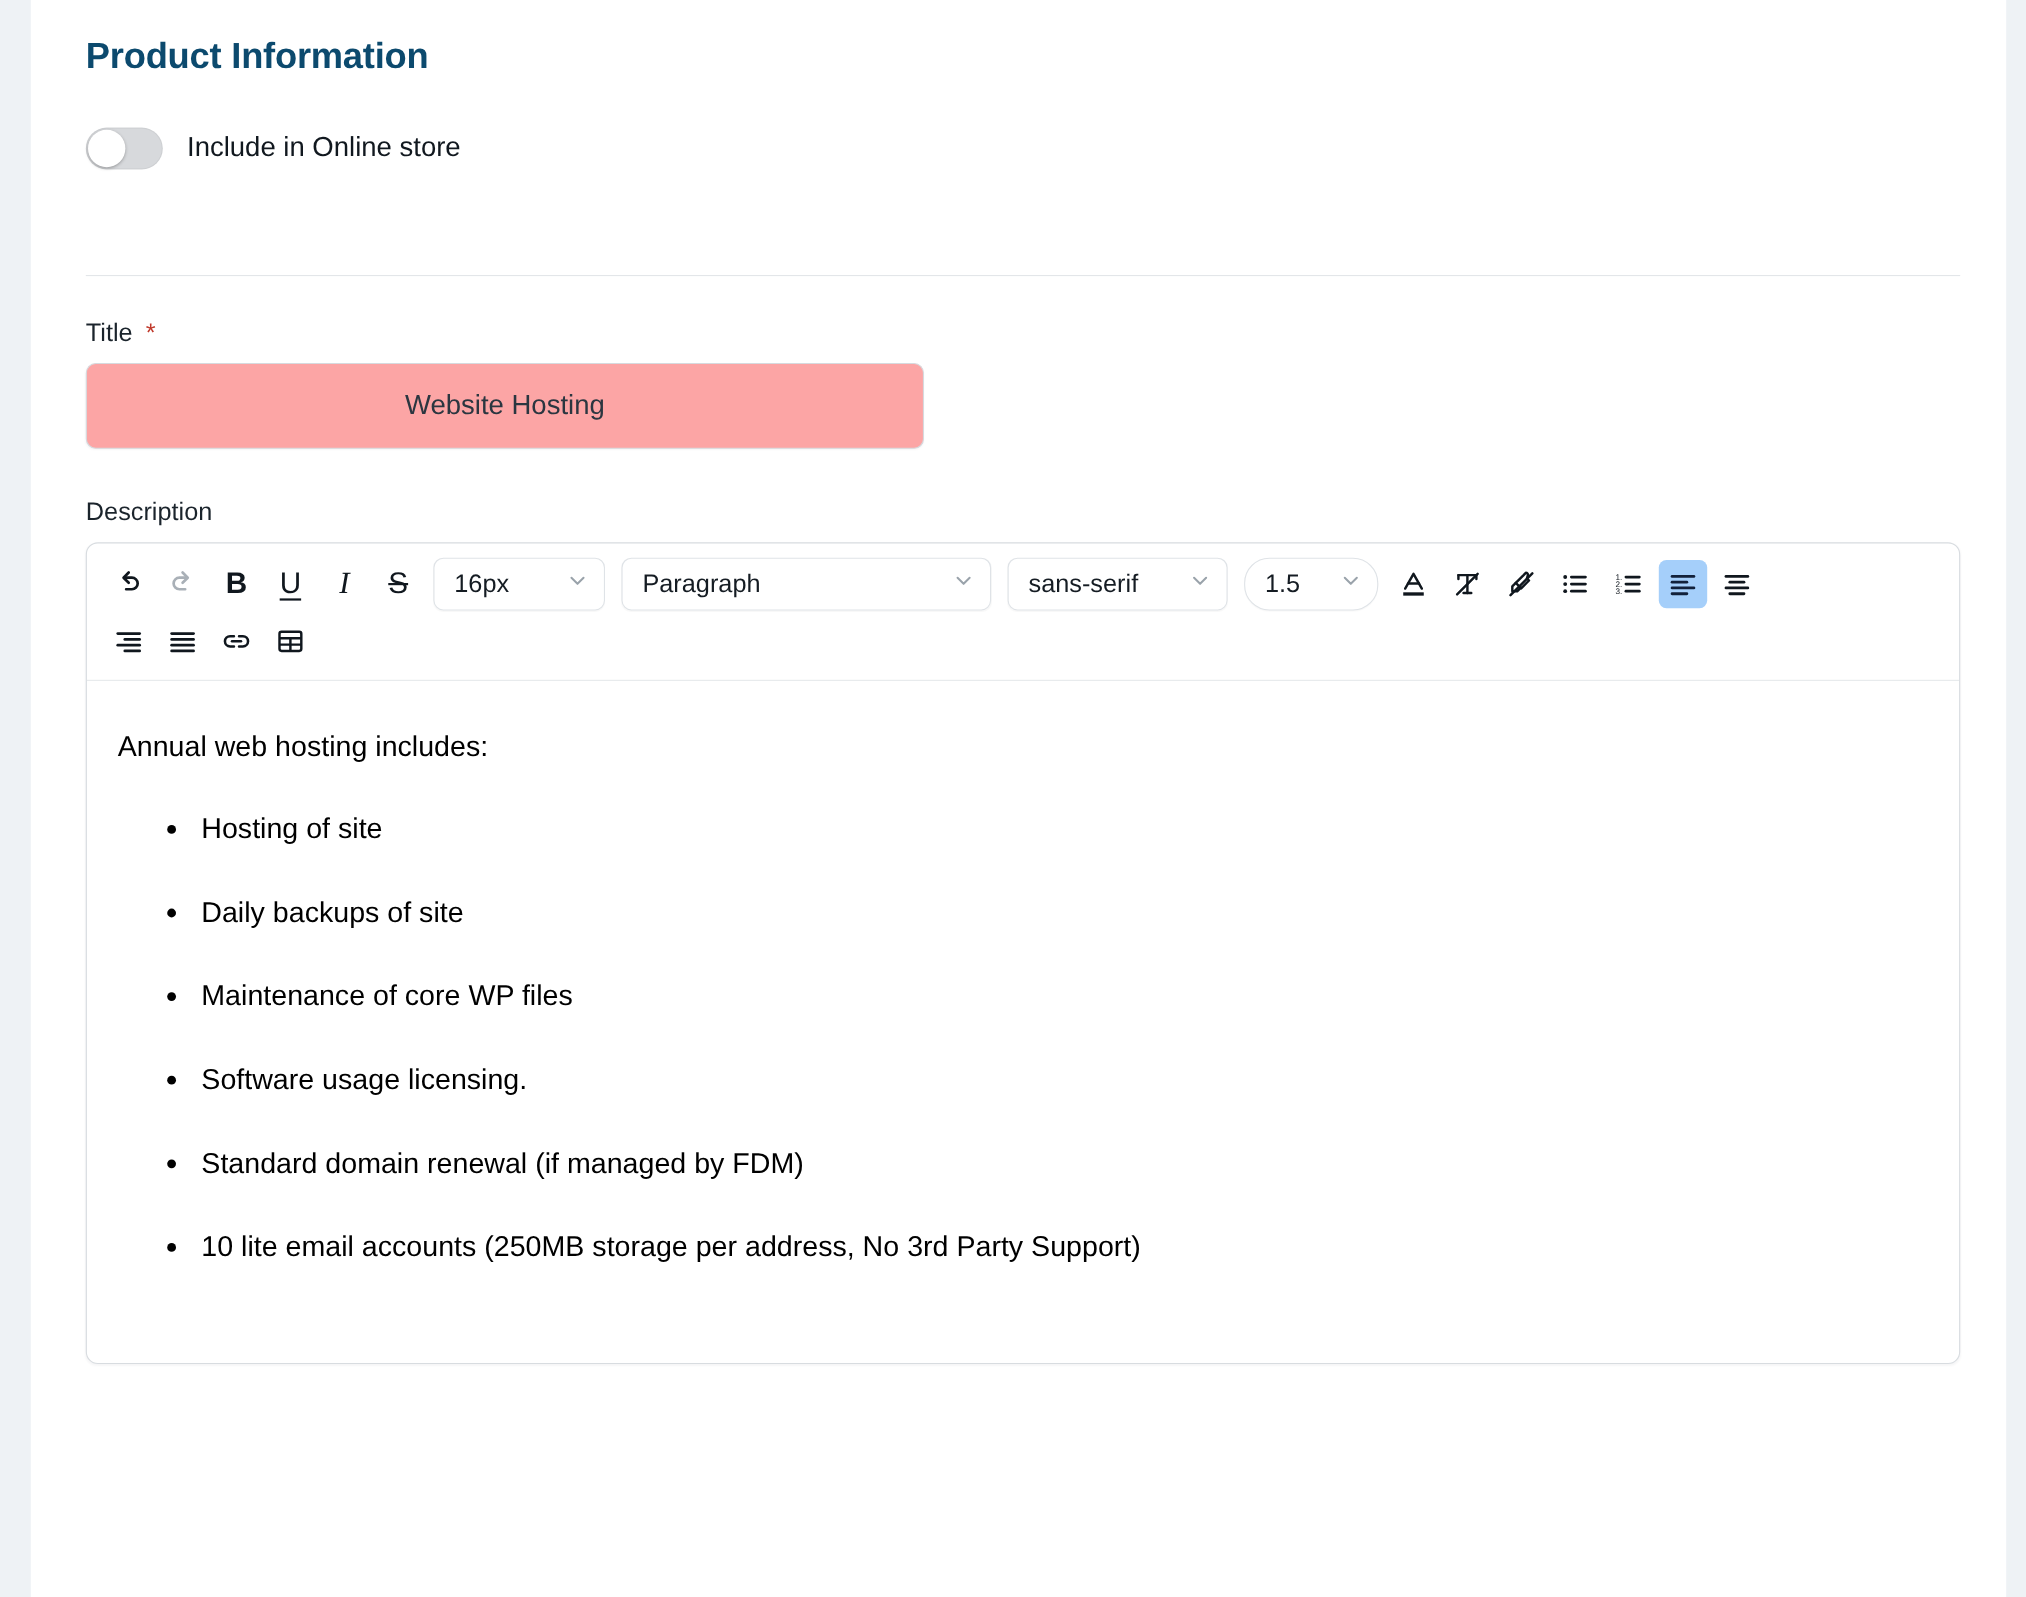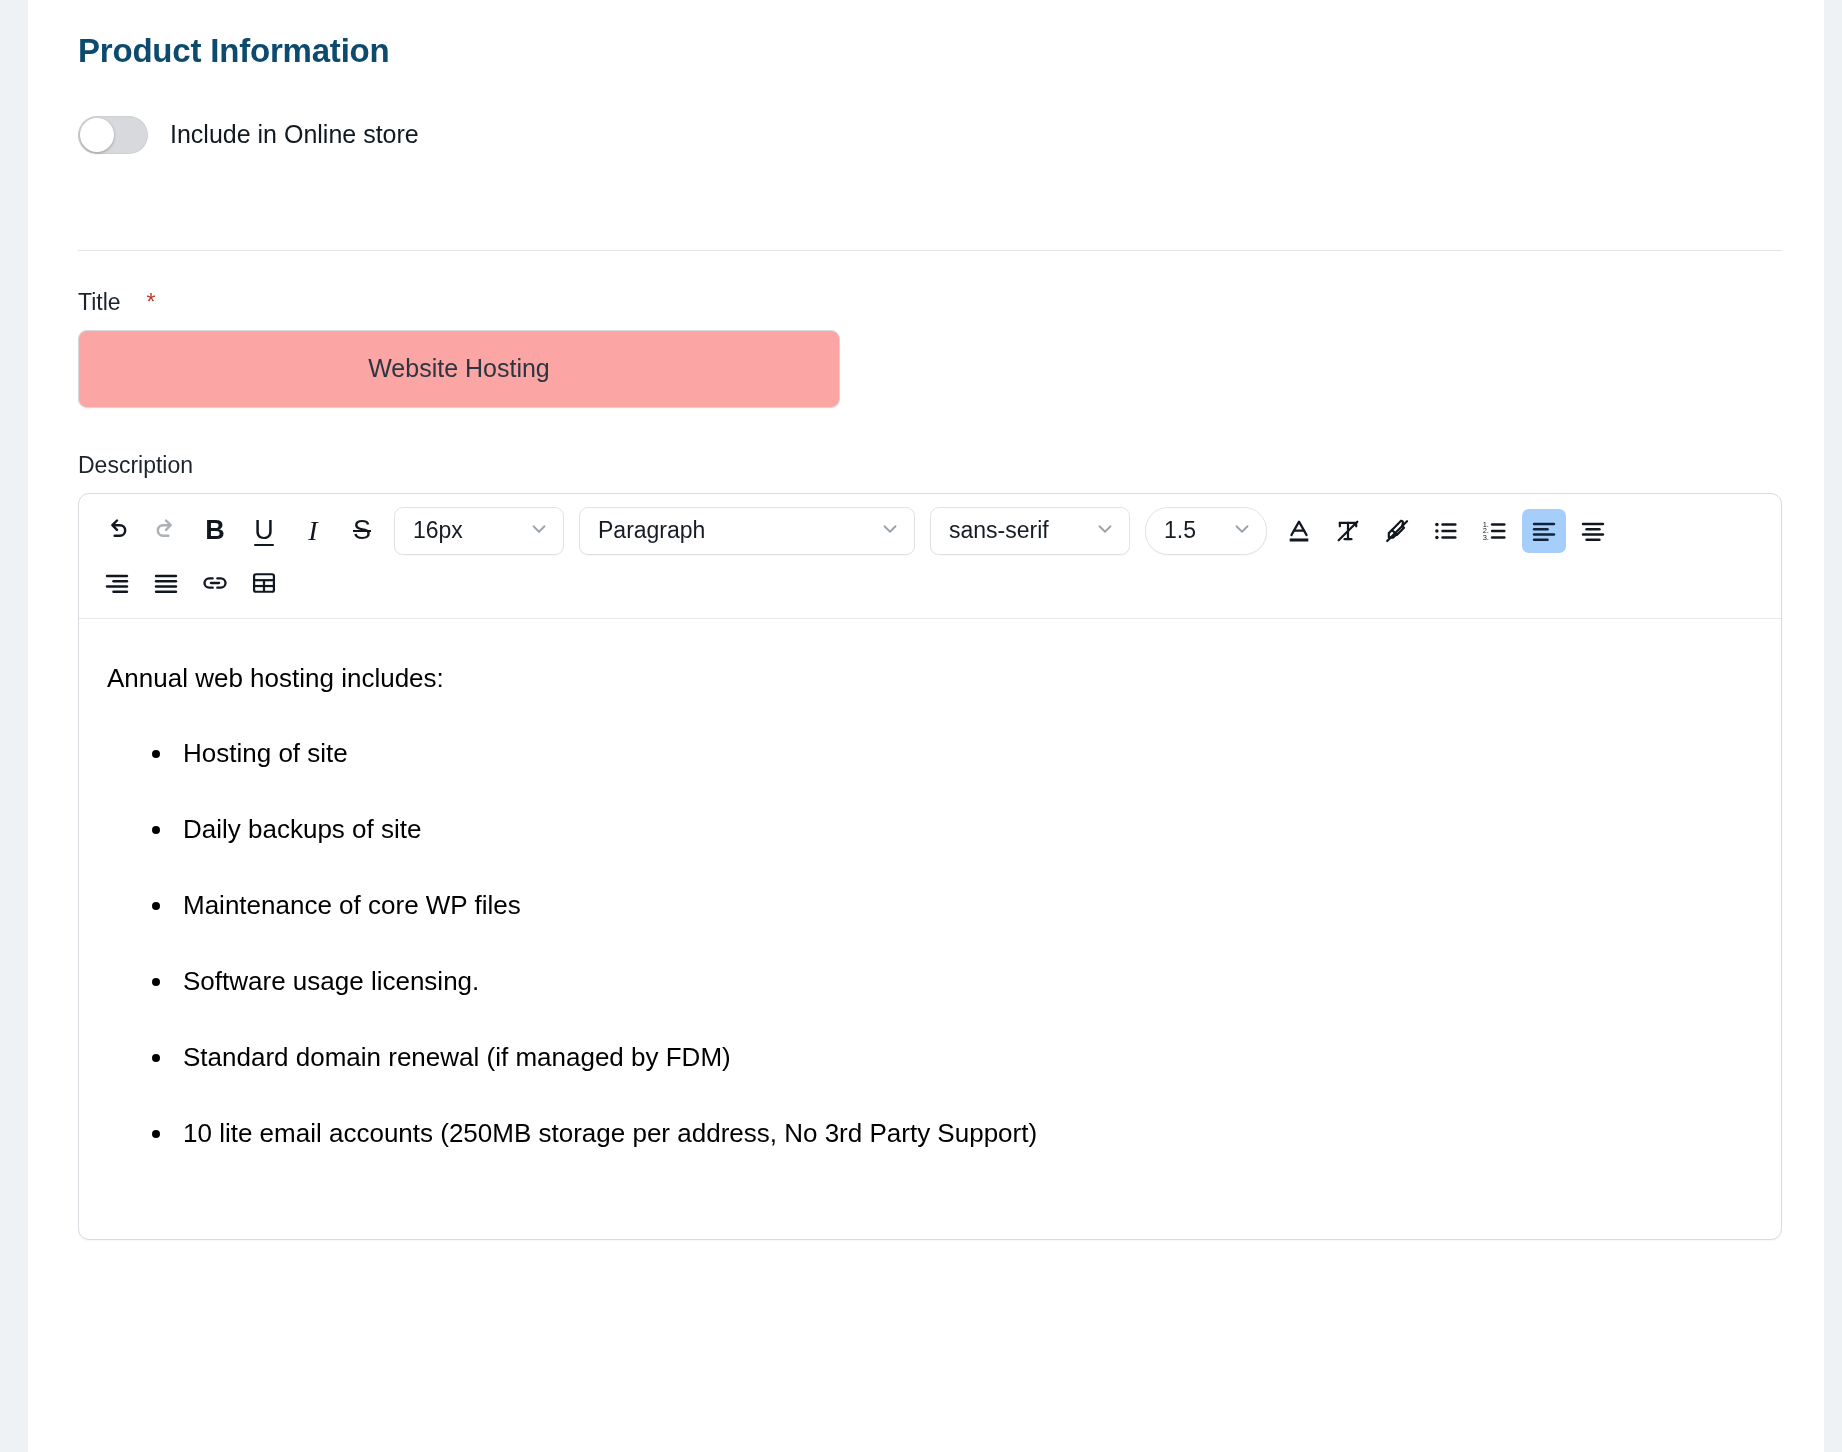--- a/index.html
+++ b/index.html
@@ -82,21 +82,21 @@
     width: 1704px;
   }
 
   
   .field { margin-top: 38px; }
   .field-label {
     font-size: 23px;
     color: #1b242c;
     display: flex;
     align-items: baseline;
-    gap: 26px;
+    gap: 12px;
     margin-bottom: 14px;
   }
   .req-star {
     color: #c0392b;
     font-size: 23px;
     line-height: 1;
   }
   .text-input {
     width: 762px;
     height: 78px;
@@ -170,21 +170,21 @@
     margin: 0 5px;
     flex: none;
     box-shadow: 0 1px 1px rgba(16,24,40,0.03);
   }
   .tb-select .sel-val {
     font-size: 23px;
     color: #151c23;
     white-space: nowrap;
   }
   .tb-select .chev { margin-left: 16px; color: #9aa3ab; flex: none; }
-  .sel-fontsize { width: 170px; align-items: center; }
+  .sel-fontsize { width: 156px; align-items: center; }
   .sel-block { width: 336px; gap: 18px; }
   .sel-fontfam { width: 200px; }
   .sel-lineheight { width: 122px; border-radius: 23px; }
 
   
   .editor-body {
     padding: 40px 28px 26px 28px;
     min-height: 620px;
     font-size: 26px;
     color: #000000;

